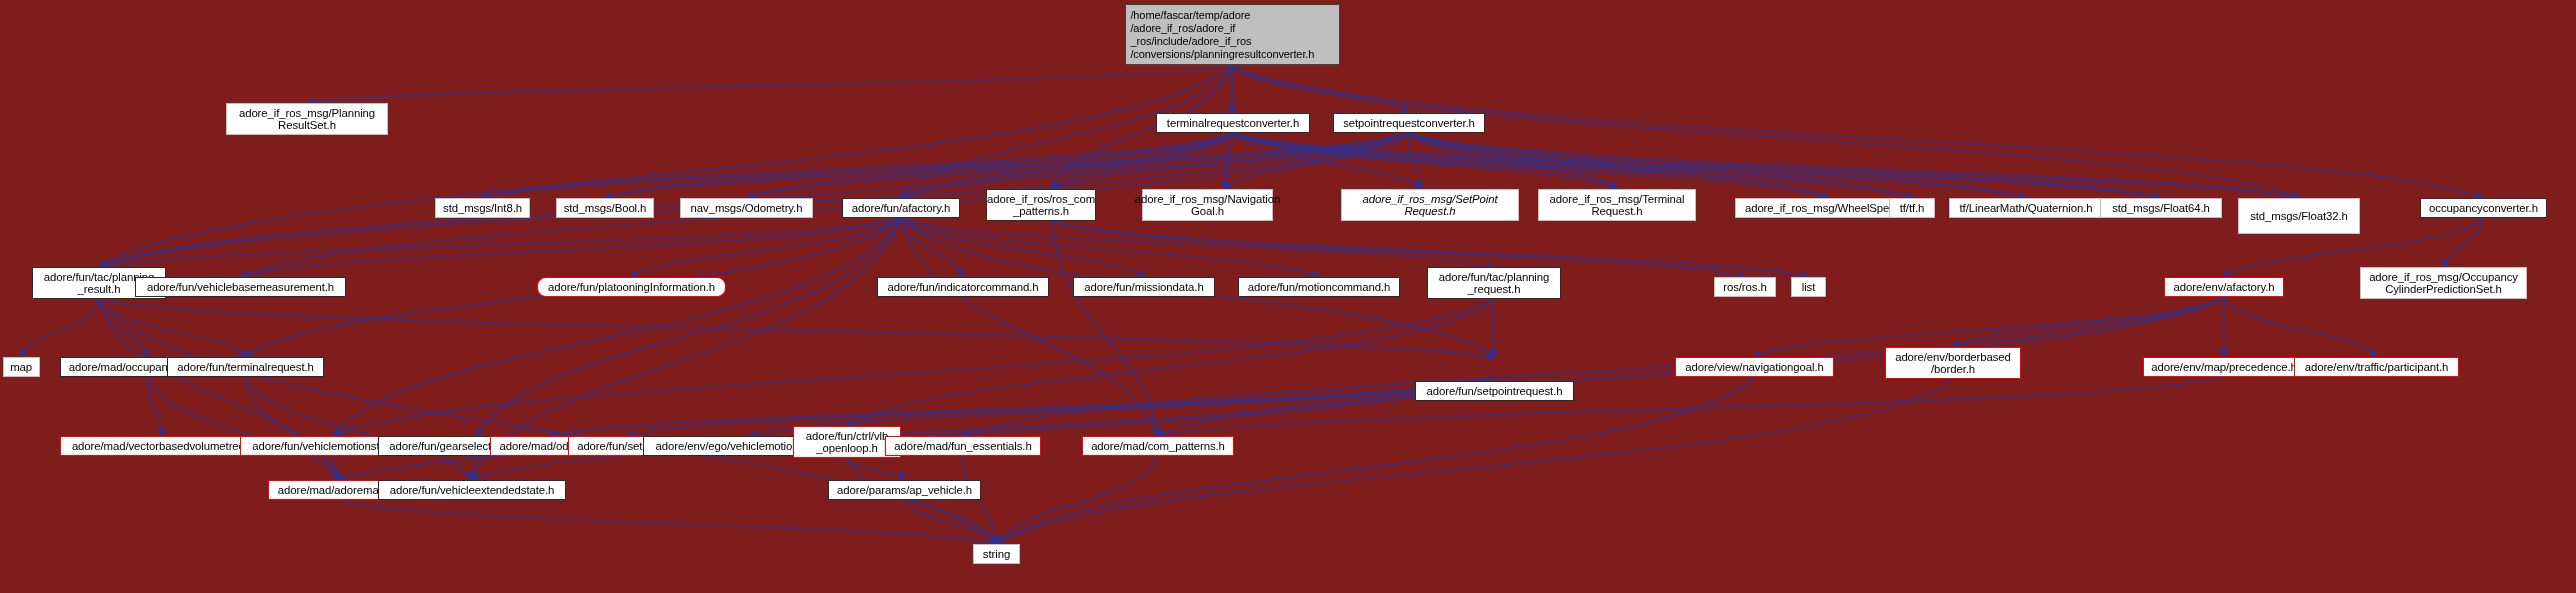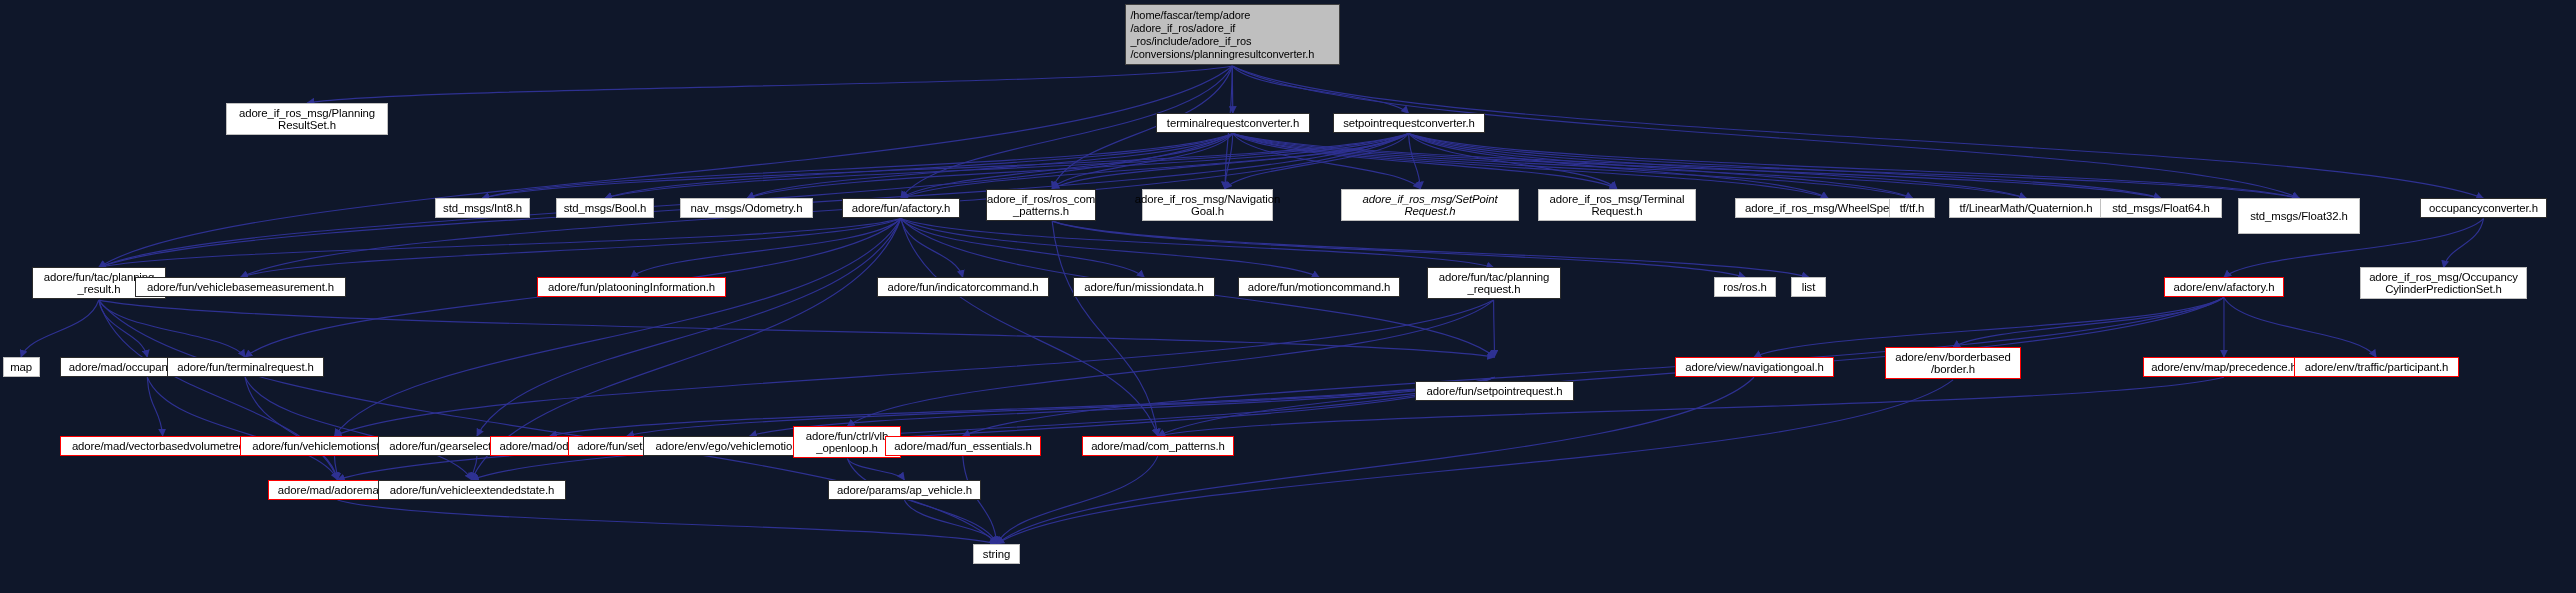--- a/index.html
+++ b/index.html
@@ -1,20 +1,20 @@
 <!DOCTYPE html>
 <html style="font-size:14px"><head>
 <meta charset="utf-8">
 <style>
   html,body{margin:0;padding:0;background:#ffffff;}
   #graph{
     position:relative;
     width:2576px;
     height:594px;
-    background:#0f172a;
+    background:#7f1d1d;
     font-family:"Liberation Sans","DejaVu Sans",sans-serif;
     overflow:hidden;
   }
   svg#edges{position:absolute;left:0;top:0;width:2576px;height:594px;pointer-events:none;}
   .node{
     position:absolute;
     box-sizing:border-box;
     display:flex;
     align-items:center;
     justify-content:center;
@@ -166,21 +166,21 @@
 Request.h</div>
       <div class="node b-grey" style="left: 1735px; top: 198px; width: 186px; height: 20px;">adore_if_ros_msg/WheelSpeed.h</div>
       <div class="node b-grey" style="left: 1889px; top: 198px; width: 46px; height: 20px;">tf/tf.h</div>
       <div class="node b-grey" style="left: 1949px; top: 198px; width: 154px; height: 20px;">tf/LinearMath/Quaternion.h</div>
       <div class="node b-grey" style="left: 2100px; top: 198px; width: 122px; height: 20px;">std_msgs/Float64.h</div>
       <div class="node b-grey" style="left: 2238px; top: 198px; width: 122px; height: 36px;">std_msgs/Float32.h</div>
       <div class="node b-black" style="left: 2420px; top: 198px; width: 127px; height: 20px;">occupancyconverter.h</div>
       <div class="node b-black" style="left: 32px; top: 267px; width: 134px; height: 32px;">adore/fun/tac/planning
 _result.h</div>
       <div class="node b-black" style="left: 135px; top: 277px; width: 211px; height: 20px;">adore/fun/vehiclebasemeasurement.h</div>
-      <div class="node b-red" style="left: 537px; top: 277px; width: 189px; height: 20px;">adore/fun/platooningInformation.h</div>
+      <div class="node b-red" style="left: 537px; top: 277px; width: 189px; height: 20px; border-radius: 9px;">adore/fun/platooningInformation.h</div>
       <div class="node b-black" style="left: 877px; top: 277px; width: 172px; height: 20px;">adore/fun/indicatorcommand.h</div>
       <div class="node b-black" style="left: 1073px; top: 277px; width: 142px; height: 20px;">adore/fun/missiondata.h</div>
       <div class="node b-black" style="left: 1238px; top: 277px; width: 162px; height: 20px;">adore/fun/motioncommand.h</div>
       <div class="node b-black" style="left: 1427px; top: 267px; width: 134px; height: 32px;">adore/fun/tac/planning
 _request.h</div>
       <div class="node b-grey" style="left: 1714px; top: 277px; width: 62px; height: 20px;">ros/ros.h</div>
       <div class="node b-grey" style="left: 1791px; top: 277px; width: 35px; height: 20px;">list</div>
       <div class="node b-red" style="left: 2164px; top: 277px; width: 120px; height: 20px;">adore/env/afactory.h</div>
       <div class="node b-grey" style="left: 2360px; top: 267px; width: 167px; height: 32px;">adore_if_ros_msg/Occupancy
 CylinderPredictionSet.h</div>

